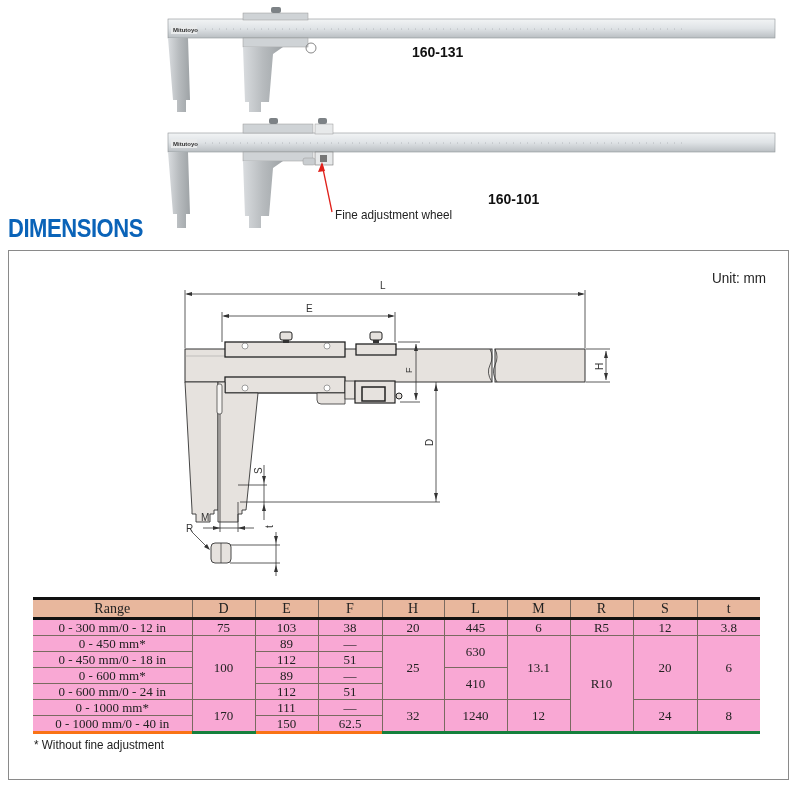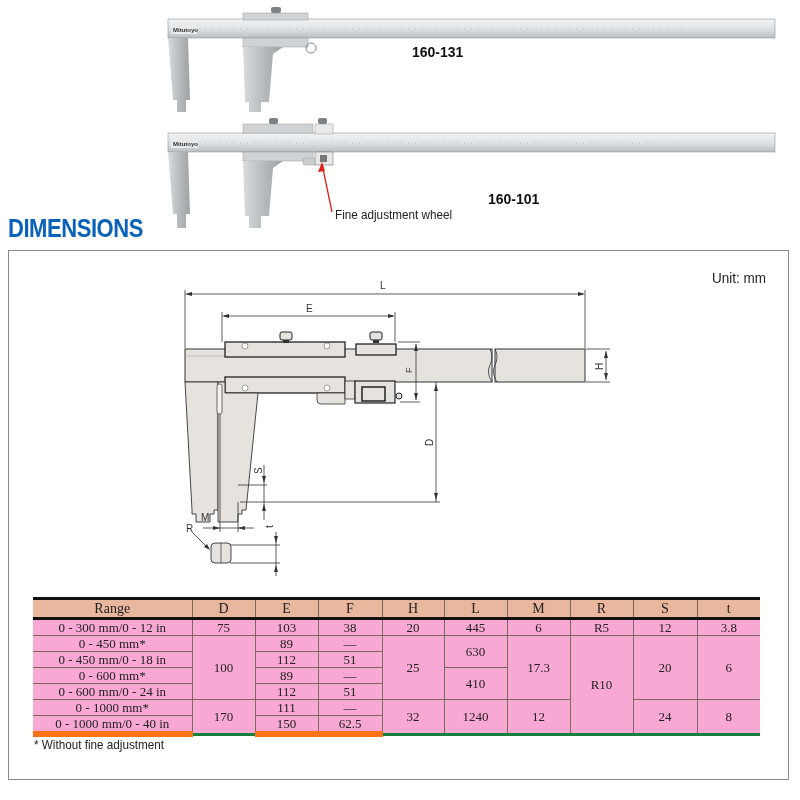--- a/index.html
+++ b/index.html
@@ -8,21 +8,21 @@
   .model-label { font-family:"Liberation Sans", sans-serif; font-weight:bold; font-size:14px; color:#111; }
   .callout { font-family:"Liberation Sans", sans-serif; font-size:13px; color:#222; transform:scaleX(0.9); transform-origin:left; }
   .section-title { font-family:"Liberation Sans", sans-serif; font-weight:bold; font-size:25px; color:#0a63b8; letter-spacing:-0.5px; transform:scaleX(0.88); transform-origin:left; }
   .dim-box { border:1.5px solid #8a8a8a; background:#fff; box-sizing:border-box; }
   .unit { font-size:15px; color:#222; transform:scaleX(0.9); transform-origin:right; }
   table.spec { border-collapse:collapse; font-family:"Liberation Sans", sans-serif; font-size:13px; color:#222; table-layout:fixed; }
   table.spec th { background:#e8b79d; font-weight:normal; height:17px; padding:0; border-left:1px solid #7a6a60; border-top:3px solid #111; border-bottom:3px solid #111; font-size:14px; }
   table.spec th:first-child { border-left:none; }
   table.spec td { background:#f9a8d4; height:15px; padding:0; text-align:center; border-left:1px solid #7a6a60; border-bottom:1px solid #7a6a60; line-height:15px; }
   table.spec td:first-child { border-left:none; }
-  table.spec tr.last td { border-bottom:6px solid #f97316;margin-top:38px; }
+  table.spec tr.last td { border-bottom:3px solid #f97316;margin-top:38px; }
   table.spec td.tl { border-bottom:3px solid #15803d; }
   .footnote { font-size:13px; color:#222; transform:scaleX(0.9); transform-origin:left; }
   svg text { font-family:"Liberation Sans", sans-serif; }
 </style>
 </head>
 <body>
 
 <div class="abs" style="left:165px;top:4px;width:615px;height:110px;">
   <svg width="615" height="110" viewBox="0 0 615 110">
     <defs>
@@ -244,21 +244,21 @@
       <td>12</td>
       <td>3.8</td>
     </tr>
     <tr>
       <td>0 - 450 mm*</td>
       <td rowspan="4">100</td>
       <td>89</td>
       <td>—</td>
       <td rowspan="4">25</td>
       <td rowspan="2">630</td>
-      <td rowspan="4">17.3</td>
+      <td rowspan="4">13.1</td>
       <td rowspan="6" class="tl">R10</td>
       <td rowspan="4">20</td>
       <td rowspan="4">6</td>
     </tr>
     <tr>
       <td>0 - 450 mm/0 - 18 in</td>
       <td>112</td>
       <td>51</td>
     </tr>
     <tr>

